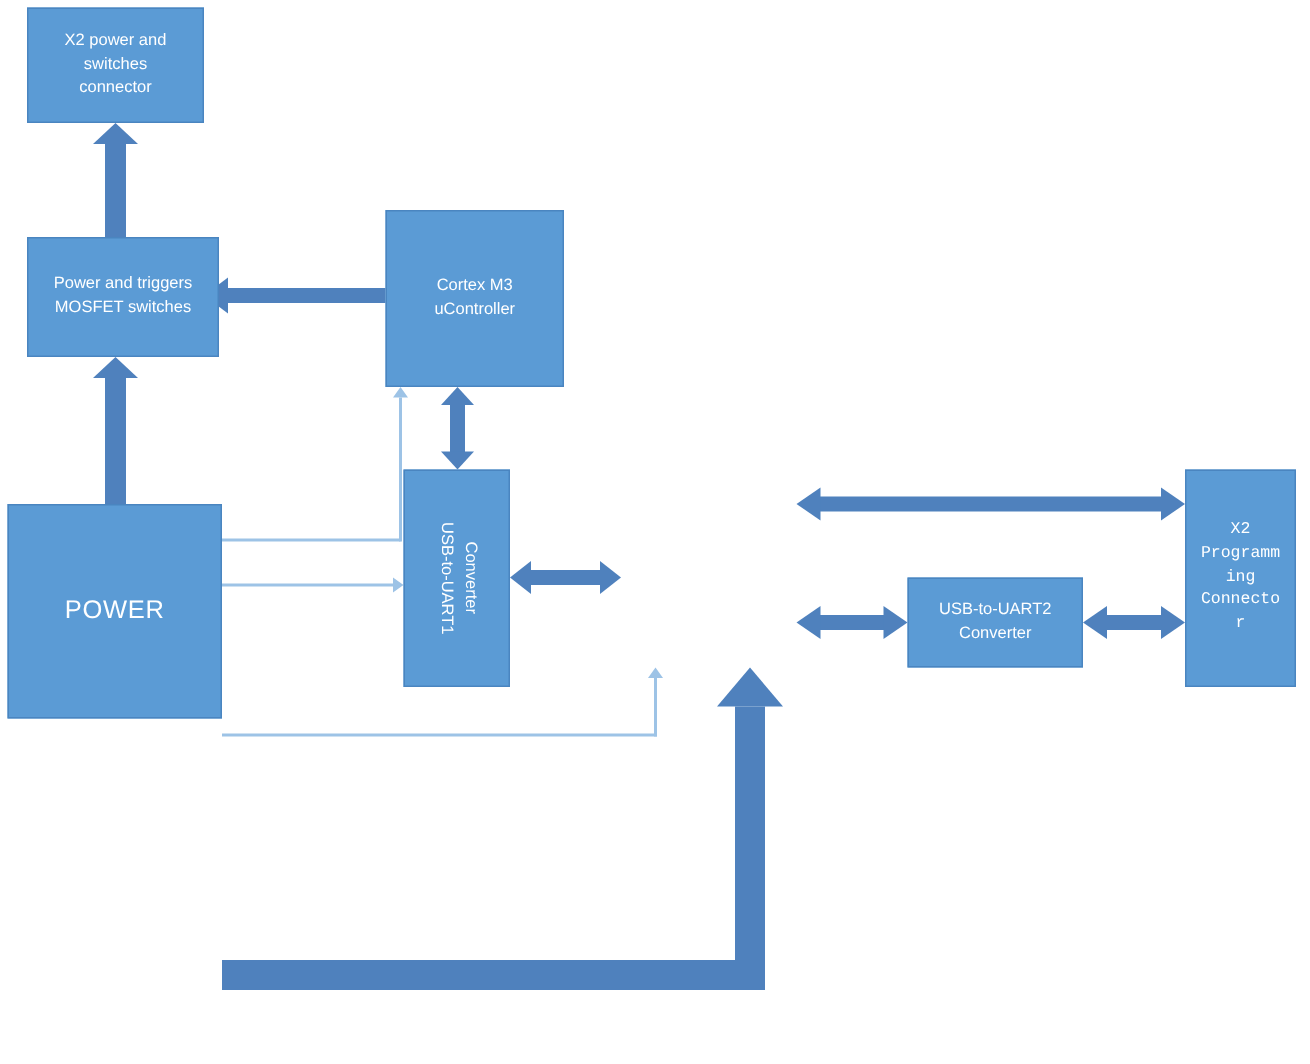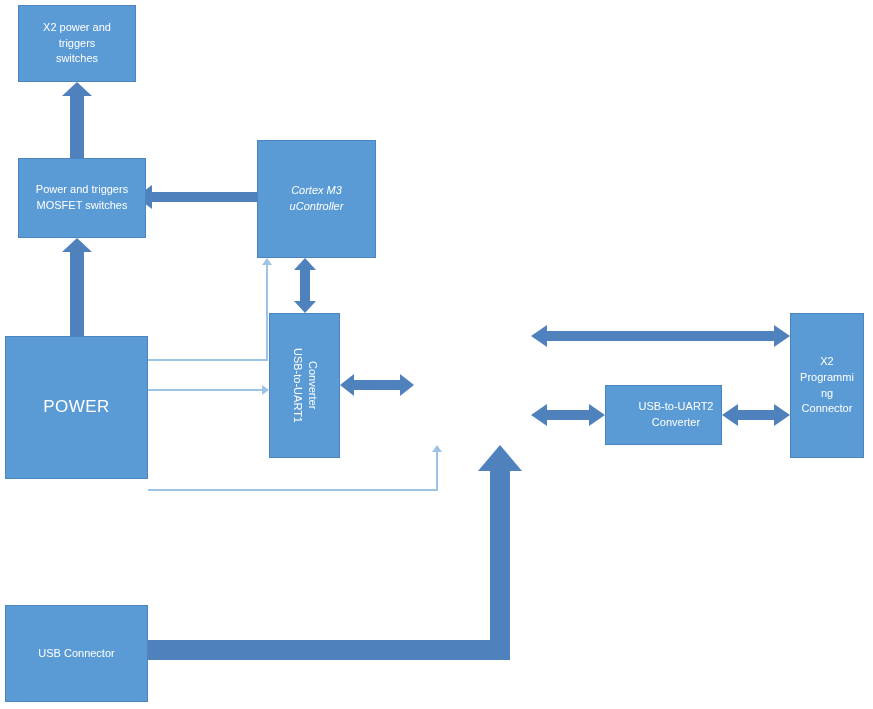--- a/index.html
+++ b/index.html
@@ -112,45 +112,42 @@
     <div class="tri t-right" style="left:262px;top:385px;border-width:5px 0 5px 7px;"></div>
   </div>
 
   <div class="arrow">
     <div class="thin" style="left:148px;top:489px;width:290px;height:2px;"></div>
     <div class="thin" style="left:436px;top:452px;width:2px;height:39px;"></div>
     <div class="tri t-up" style="left:432px;top:445px;border-width:0 5px 7px 5px;"></div>
   </div>
 
   <div class="block" style="left:18px;top:5px;width:118px;height:77px;">
-    <span class="label" style="max-width:76px;">X2 power and triggers switches</span>
+    <span class="label" style="max-width:76px;">X2 power and switches connector</span>
   </div>
 
   <div class="block" style="left:18px;top:158px;width:128px;height:80px;">
     <span class="label" style="max-width:108px;">Power and triggers MOSFET switches</span>
   </div>
 
-  <div class="block" style="left:257px;top:140px;width:119px;height:118px;font-style:italic;">
+  <div class="block" style="left:257px;top:140px;width:119px;height:118px;">
     <span class="label" style="max-width:80px;">Cortex M3 uController</span>
   </div>
 
   <div class="block" style="left:269px;top:313px;width:71px;height:145px;">
     <span class="label vertical-label">USB-to-UART1 Converter</span>
   </div>
 
   <div class="block power-block" style="left:5px;top:336px;width:143px;height:143px;">
     <span class="label">POWER</span>
   </div>
 
 
-  <div class="block" style="left:605px;top:385px;width:117px;height:60px;justify-content:flex-end;">
+  <div class="block" style="left:605px;top:385px;width:117px;height:60px;">
     <span class="label" style="max-width:90px;">USB-to-UART2 Converter</span>
   </div>
 
   <div class="block" style="left:790px;top:313px;width:74px;height:145px;">
-    <span class="label breaky" style="max-width:58px;">X2 Programming Connector</span>
+    <span class="label breaky" style="max-width:58px;font-family:Liberation Mono, monospace;">X2 Programming Connector</span>
   </div>
 
-  <div class="block" style="left:5px;top:605px;width:143px;height:97px;">
-    <span class="label">USB Connector</span>
-  </div>
 
 </div>
 
 </body></html>

